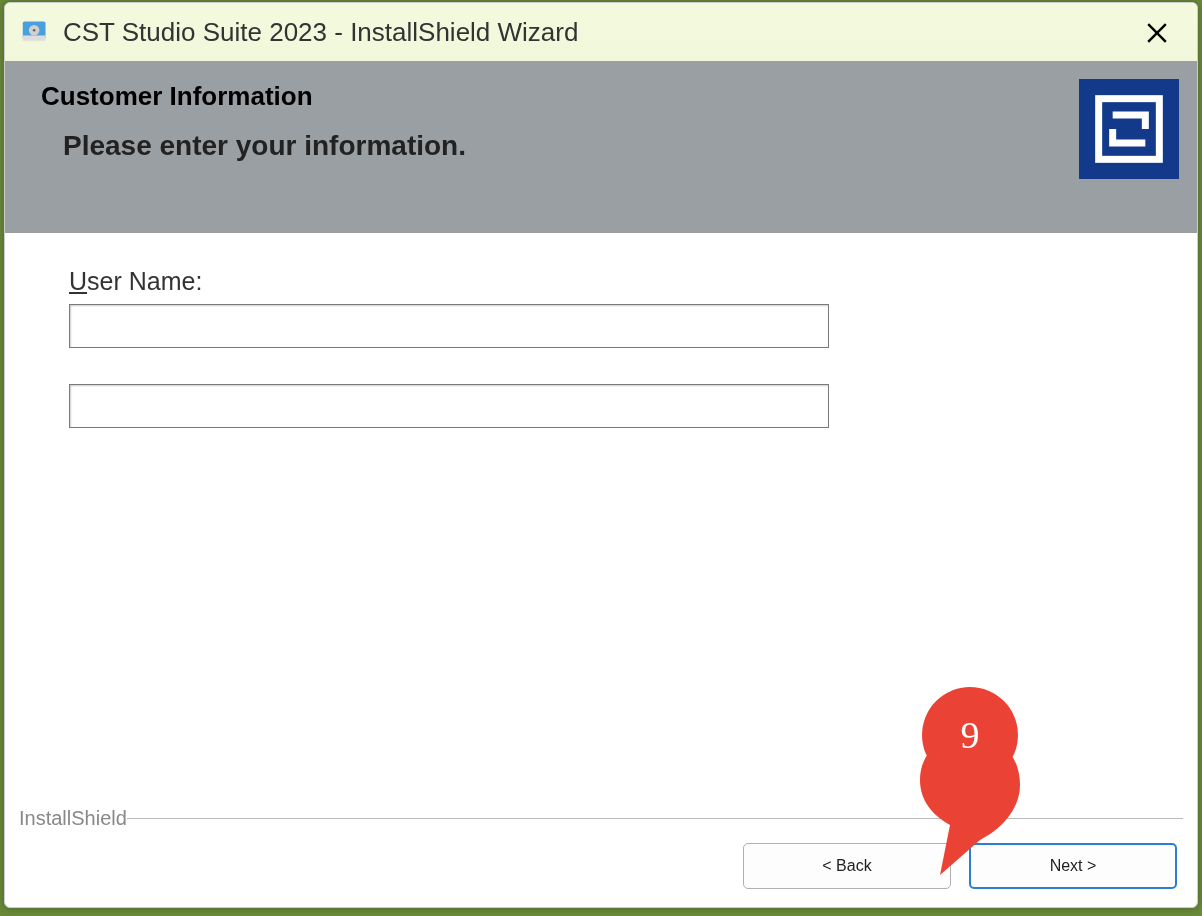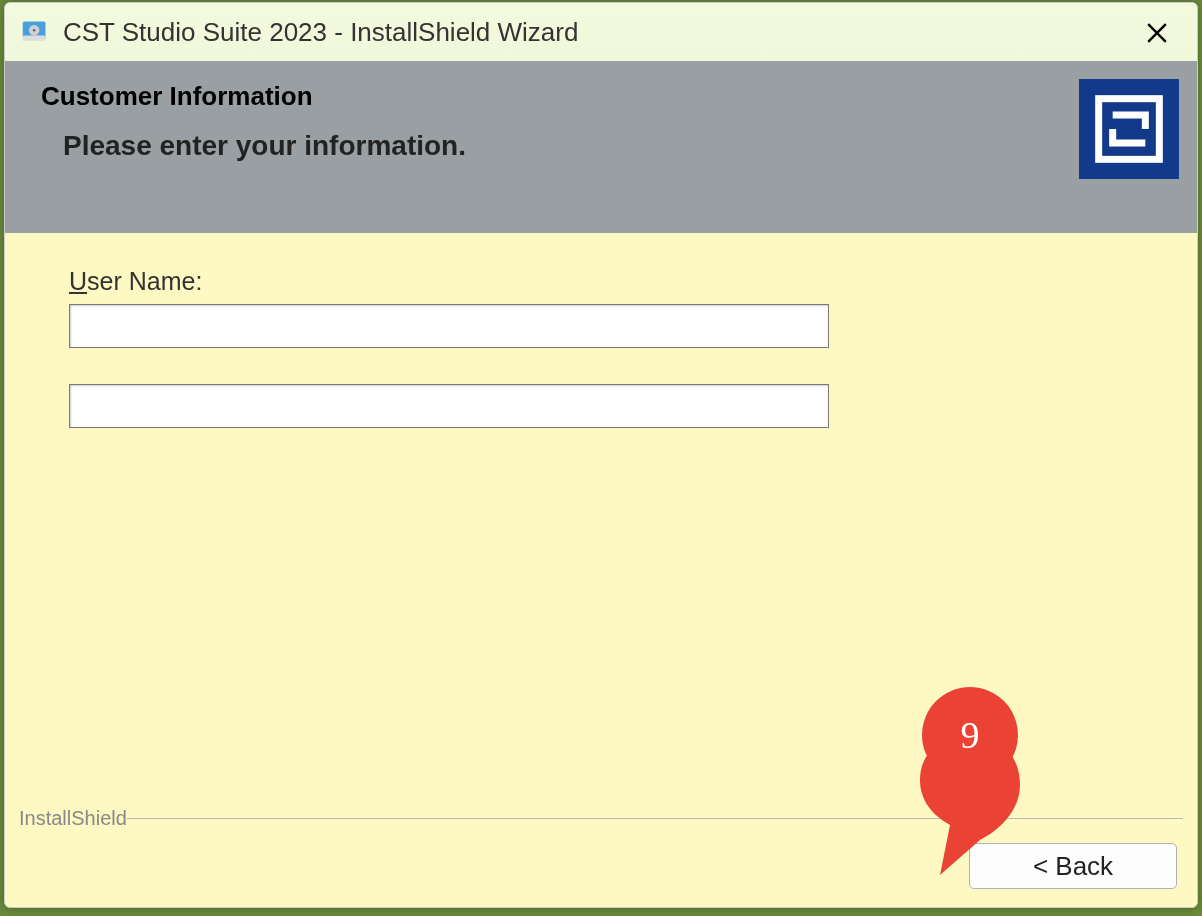--- a/index.html
+++ b/index.html
@@ -10,21 +10,21 @@
       height: 916px;
       position: relative;
       overflow: hidden;
     }
     .window {
       position: absolute;
       top: 2px;
       left: 4px;
       width: 1194px;
       height: 906px;
-      background: #fef9c3;
+      background: #ffffff;
       border: 1px solid #ccc;
       border-radius: 6px;
       overflow: hidden;
       box-shadow: 0 0 8px rgba(0,0,0,0.3);
     }
     .titlebar {
       height: 58px;
       background: linear-gradient(#f4fadd, #f1f7da);
       display: flex;
       align-items: center;
@@ -129,21 +129,21 @@
       right: 20px;
       display: flex;
       gap: 18px;
     }
     .btn {
       width: 208px;
       height: 46px;
       background: #fdfdfd;
       border: 1px solid #b0b0b0;
       border-radius: 5px;
-      font-size: 26px;
+      font-size: 16px;
       color: #222;
       cursor: pointer;
       display: flex;
       align-items: center;
       justify-content: center;
     }
     .btn.primary {
       border: 2px solid #2a7fd4;
     }
     .annotation {
@@ -196,20 +196,21 @@
     <input type="text" class="text-input" value="" style="">
   </div>
 
   <div class="footer-divider">
     <span class="footer-text">InstallShield</span>
     <div class="footer-line"></div>
   </div>
 
   <div class="button-row">
     <button class="btn">&lt; Back</button>
+    <button class="btn primary">Next &gt;</button>
   </div>
 
 </div>
 
 <div class="annotation">
   <svg width="200" height="200">
     <path d="M 100 55 C 130 55 150 75 150 105 C 150 130 130 150 110 160 L 70 195 L 80 145 C 62 135 50 120 50 100 C 50 72 72 55 100 55 Z" fill="#ea4335"></path>
     <circle cx="100" cy="55" r="48" fill="#ea4335"></circle>
     <text x="100" y="68" text-anchor="middle" font-size="38" fill="#fff" font-family="Segoe UI">9</text>
   </svg>

